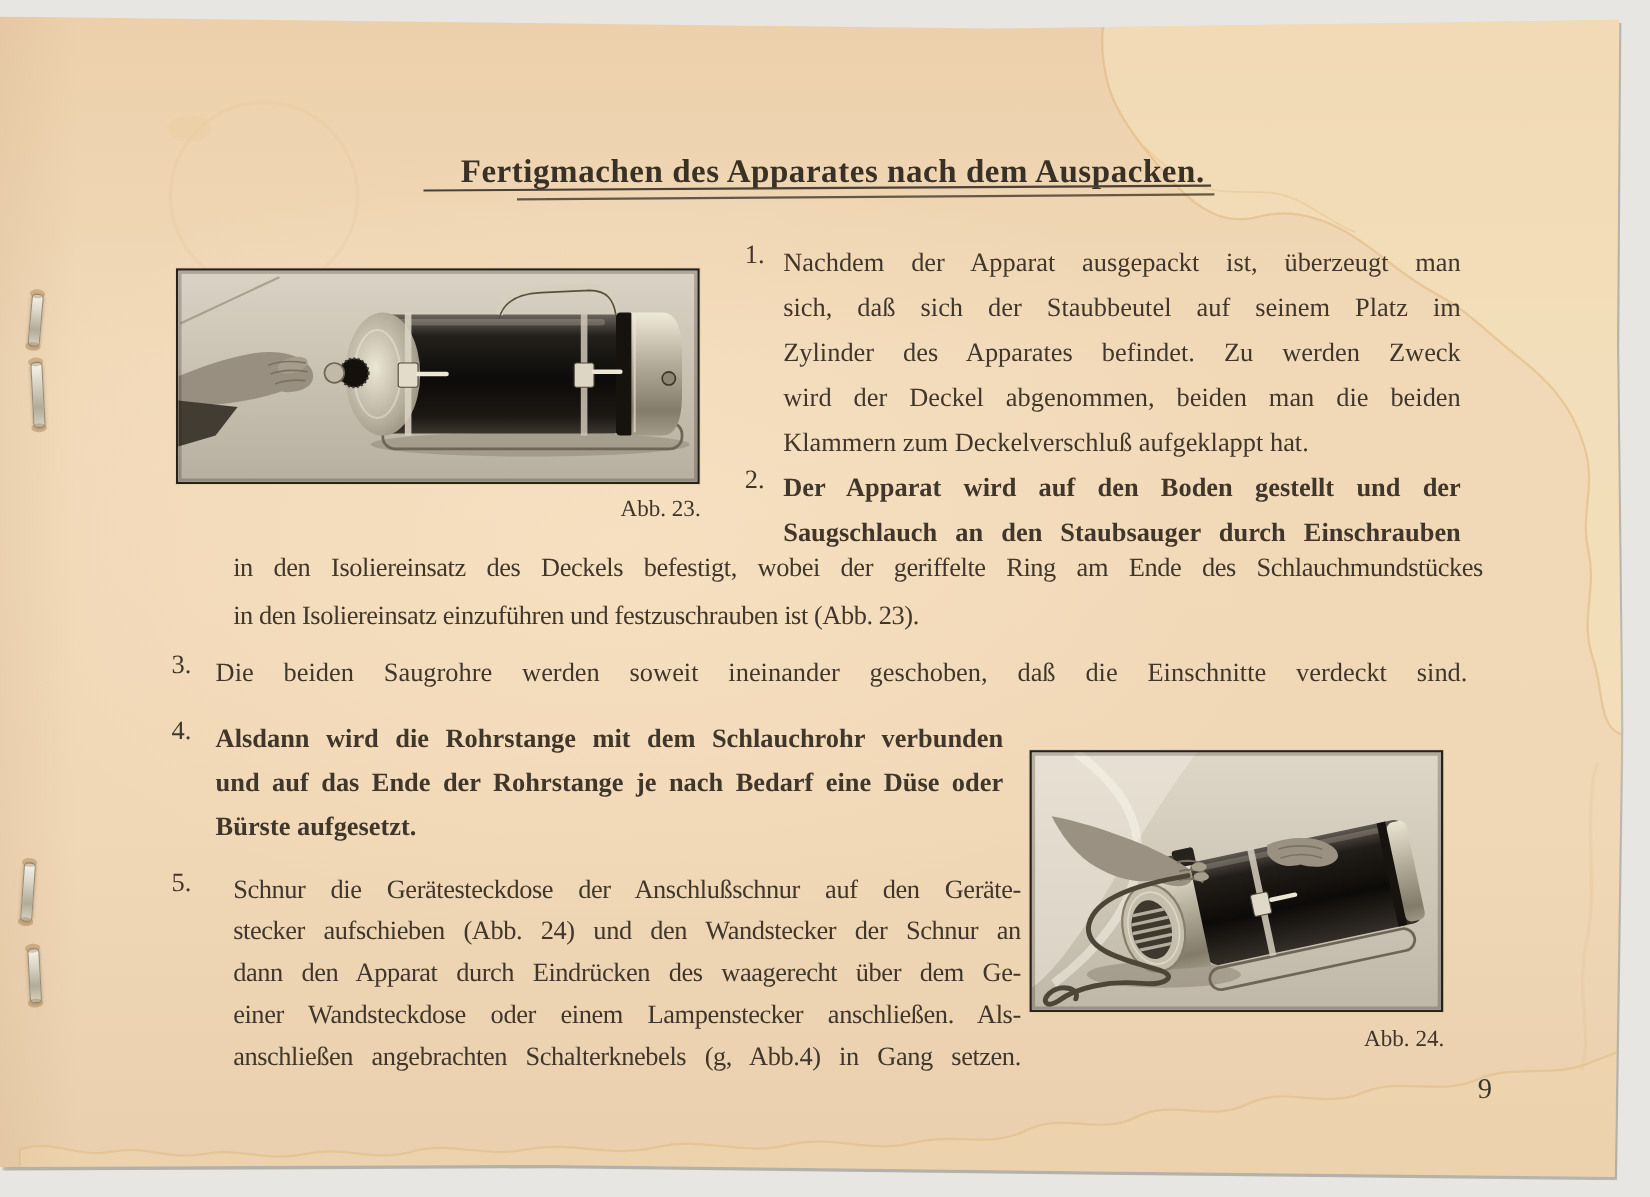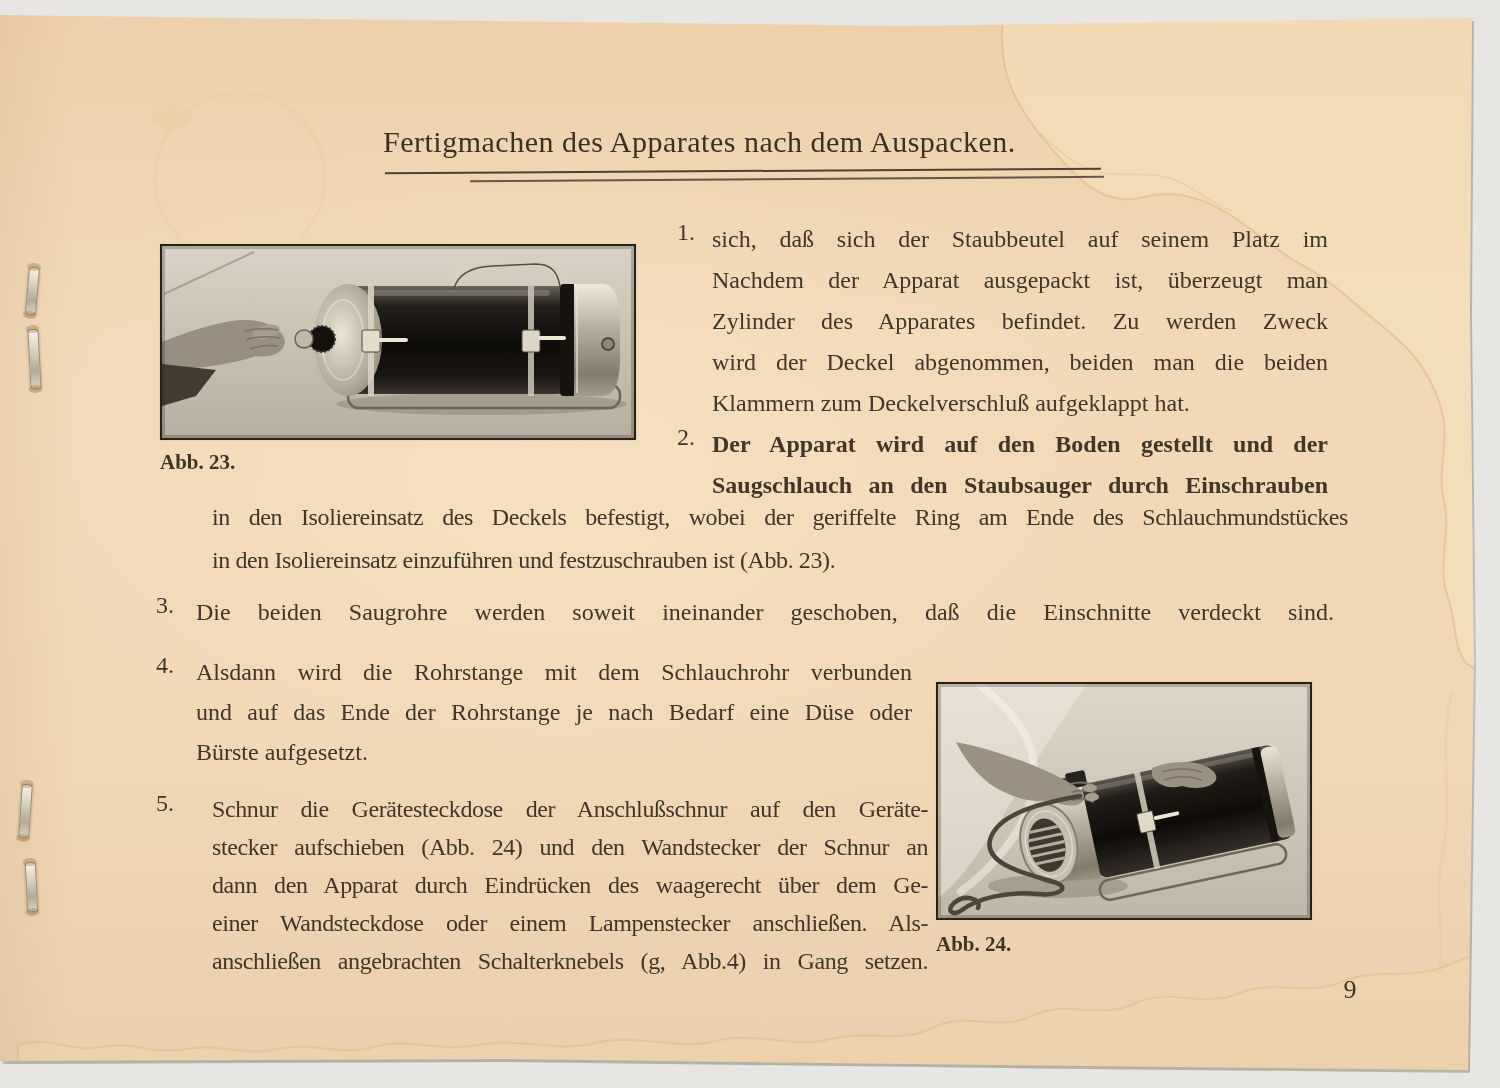--- a/index.html
+++ b/index.html
@@ -25,45 +25,45 @@
     position:absolute; left:2px; top:16px; width:1475px; height:1060px;
     background:rgba(120,112,100,0.45);
     clip-path: polygon(0px 2px, 400px 7px, 900px 13px, 1200px 9px, 1472px 5px,
                        1470px 300px, 1474px 650px, 1468px 1057px,
                        1000px 1052px, 500px 1046px, 0px 1048px);
     filter:blur(3px);
   }
   .stains { position:absolute; left:0; top:0; width:1475px; height:1060px; pointer-events:none; }
 
   .title {
-    position:absolute; left:383px; top:112px; width:720px; margin:0;
-    font-size:30px; font-weight:400; letter-spacing:0.5px;
-    color:#3a3126; white-space:nowrap;
+    position:absolute; left:383px; top:112px; width:720px; margin:14px;
+    font-size:30px; font-weight:700; letter-spacing:0.5px;
+    color:#3a3126; text-align:center; white-space:nowrap;
   }
   .rule { position:absolute; background:#4c4134; }
   .rule1 { left:385px; top:157px; width:716px; height:2.4px; transform:rotate(-0.35deg); }
   .rule2 { left:470px; top:165px; width:634px; height:1.6px; transform:rotate(-0.4deg); opacity:0.85; }
 
   .txt { position:absolute; color:#40362a; font-size:24px; }
   .ln  { height:41px; line-height:41px; white-space:normal; }
   .lh43 .ln { height:43px; line-height:43px; }
-  .lh40 .ln { height:40px; line-height:40px; }
+  .lh40 .ln { height:40px; line-height:40px;font-weight:bold; }
   .lh38 .ln { height:38px; line-height:38px; }
   .j   { text-align:justify; text-align-last:justify; }
   .tight { letter-spacing:-0.4px;margin-left:16px; }
   .num { position:absolute; color:#40362a; font-size:24px; width:34px; }
 
   .photo {
     position:absolute; border:2.5px solid #26211b; background:#cdc6b8; overflow:hidden;
     box-shadow:0 0 0 1px rgba(230,205,165,0.6);
   }
   .photo svg { display:block; }
   #fig23 { left:160px; top:231px; width:472px; height:192px; }
   #fig24 { left:936px; top:669px; width:372px; height:234px; }
-  .caption { position:absolute; color:#3e352a; font-size:21px; text-align:left;font-weight:bold; }
+  .caption { position:absolute; color:#3e352a; font-size:21px; text-align:right; }
   #cap23 { left:160px; top:437px; width:477px; }
   #cap24 { left:936px; top:919px; width:377px; }
   .pagenum { position:absolute; left:1318px; top:962px; width:64px; text-align:center; font-size:26px; color:#3e352a; }
 
   .staple {
     position:absolute; width:9px; border-radius:4px;
     background:linear-gradient(180deg,#f7f4ec 0%,#d8d2c2 35%,#b2ab99 70%,#d9d3c3 100%);
     border:1px solid #97907e; box-shadow:0 1px 3px rgba(90,70,40,0.4);
   }
   .staple::before, .staple::after {
@@ -225,22 +225,22 @@
           <path d="M224,88 C236,84 252,84 264,88 M226,96 C238,92 252,92 264,96" stroke="#7b7163" stroke-width="1.5" fill="none"></path>
         </g>
         <path d="M142,112 C96,120 58,132 52,156 C46,182 92,190 116,198 C134,204 120,212 100,210 C70,207 40,214 24,226 C14,233 8,226 16,219 C26,210 44,214 40,224" fill="none" stroke="#4e4539" stroke-width="4.5" stroke-linecap="round"></path>
         <rect x="1.5" y="1.5" width="369" height="231" fill="none" stroke="rgba(40,32,24,0.25)" stroke-width="3"></rect>
       </svg>
     </div>
     <div class="caption" id="cap24">Abb. 24.</div>
 
     <div class="num" style="left:677px; top:206px;">1.</div>
     <div class="txt" style="left:712px; top:206px; width:616px;">
+      <div class="ln j">Nachdem der Apparat ausgepackt ist, überzeugt man</div>
       <div class="ln j">sich, daß sich der Staubbeutel auf seinem Platz im</div>
-      <div class="ln j">Nachdem der Apparat ausgepackt ist, überzeugt man</div>
       <div class="ln j">Zylinder des Apparates befindet. Zu werden Zweck</div>
       <div class="ln j">wird der Deckel abgenommen, beiden man die beiden</div>
       <div class="ln">Klammern zum Deckelverschluß aufgeklappt hat.</div>
     </div>
 
     <div class="num" style="left:677px; top:411px;">2.</div>
     <div class="txt" style="left:712px; top:411px; width:616px;font-weight:bold;">
       <div class="ln j">Der Apparat wird auf den Boden gestellt und der</div>
       <div class="ln j">Saugschlauch an den Staubsauger durch Einschrauben</div>
     </div>

